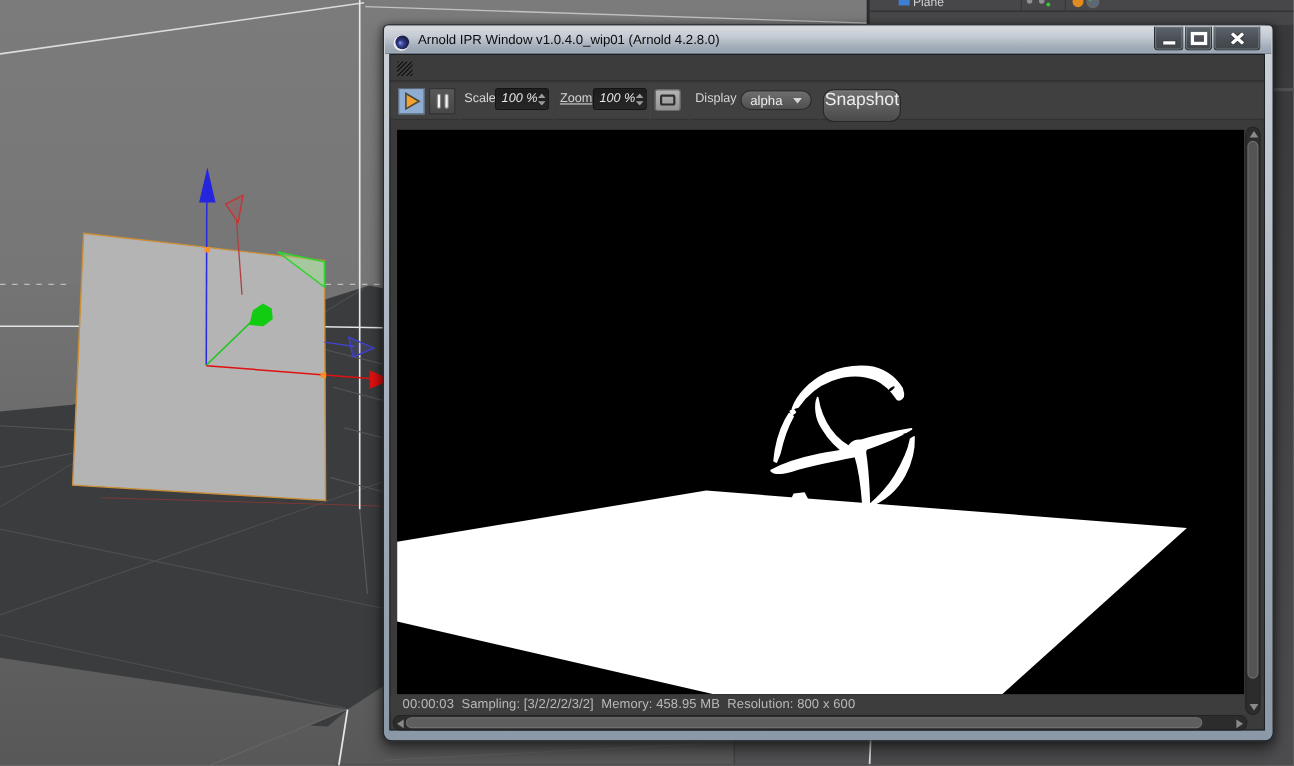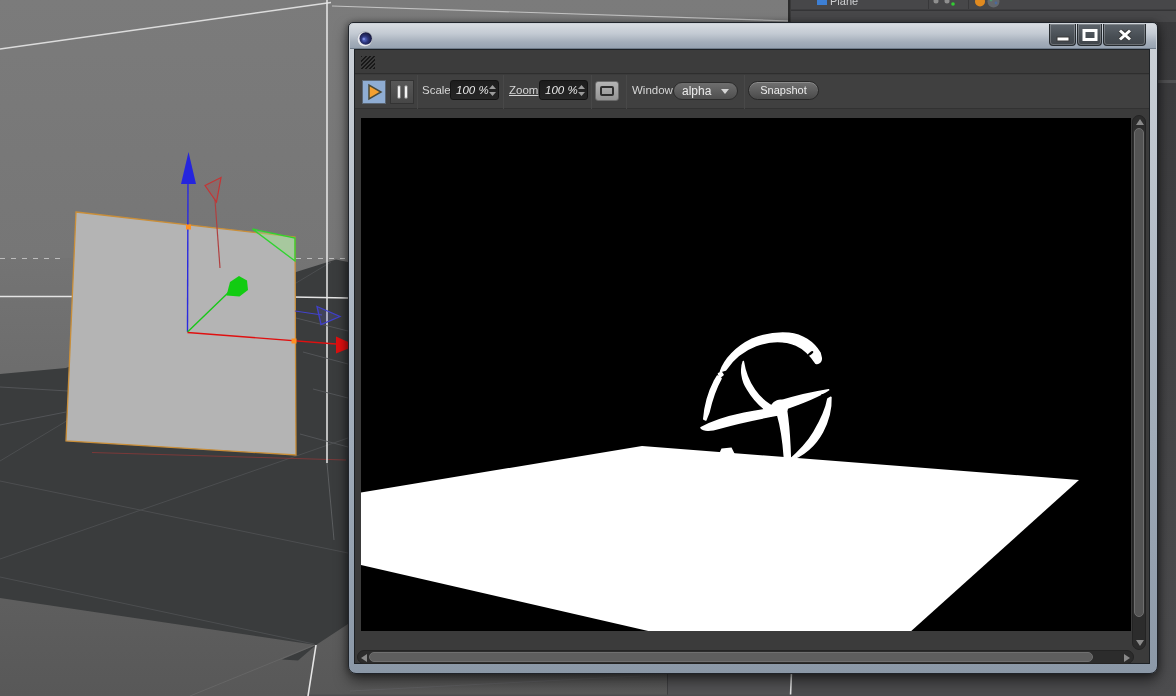--- a/index.html
+++ b/index.html
@@ -34,23 +34,23 @@
   #playbtn { position:absolute; left:7px; top:5px; width:24px; height:24px; background:#8fadd3; border:1px solid #5b6673; }
   #pausebtn { position:absolute; left:35px; top:5px; width:24px; height:24px; background:linear-gradient(#585858,#474747); border:1px solid #333; }
   .pbar { position:absolute; top:4px; width:4px; height:14px; background:#f4f4f4; border:1px solid #808080; border-radius:2px; }
   .tlabel { position:absolute; top:9px; font-size:11.5px; color:#d5d5d5; }
   .tfield { position:absolute; top:5px; width:49px; height:20px; background:linear-gradient(#1d1d1d,#262626); border:1px solid #141414; border-radius:3px; color:#e8e8e8; font-size:11.5px; line-height:18px; padding-left:5px;font-style:italic; }
   .spin { position:absolute; right:2px; top:4px; width:7px; height:11px; }
   #monbtn { position:absolute; left:240px; top:6px; width:24px; height:20px; background:linear-gradient(#b4b4b4,#949494); border:1px solid #6a6a6a; border-radius:3px; }
   #monbtn div { position:absolute; left:4px; top:4px; width:14px; height:10px; border:2px solid #2e2e2e; border-radius:2px; }
   #dd { position:absolute; left:318px; top:7px; width:65px; height:18px; background:linear-gradient(#6e6e6e,#4f4f4f); border:1px solid #2c2c2c; border-radius:9px; color:#ececec; font-size:12px; line-height:16px; padding-left:8px; }
   #dd .arr { position:absolute; right:8px; top:6px; width:0; height:0; border-left:4.5px solid transparent; border-right:4.5px solid transparent; border-top:5.5px solid #d6d6d6; }
-  #snapbtn { position:absolute; left:393px; top:6px; width:71px; height:19px; border-radius:10px;
+  #snapbtn { position:absolute; left:393px; top:6px; width:71px; height:30px; border-radius:10px;
     background:linear-gradient(#717171,#4a4a4a); border:1px solid #282828; box-shadow:inset 0 1px 0 rgba(255,255,255,.2);
-    color:#ececec; font-size:11px; text-align:center; line-height:17px; }
+    color:#ececec; font-size:16px; text-align:center; line-height:17px; }
   #render { position:absolute; left:6px; top:68px; width:770px; height:513px; background:#000; }
   #statusbar { position:absolute; left:0; top:582px; right:0; height:17px; background:#3d3d3d; font-size:11.8px; color:#b9b9b9; line-height:17px; padding-left:11px; letter-spacing:0.1px; white-space:pre; }
   
   #vsb { position:absolute; right:3px; top:65px; width:14px; height:535px; background:#2c2c2c; border:1px solid #242424; border-radius:7px; }
   #vsb .thumb { position:absolute; left:1px; top:12px; width:10px; height:489px; background:#545454; border:1px solid #6e6e6e; border-radius:6px; }
   #hsb { position:absolute; left:2px; top:600px; width:777px; height:14px; background:#2c2c2c; border:1px solid #242424; border-radius:7px; }
   #hsb .thumb { position:absolute; left:11px; top:1px; width:724px; height:10px; background:#5e5e5e; border:1px solid #707070; border-radius:6px; }
   .sbarr { position:absolute; width:0; height:0; }
 </style>
 </head>
@@ -165,20 +165,21 @@
 
   <div id="win">
     <div id="titlebar">
       <svg id="c4dicon" width="16" height="16">
         <circle cx="8" cy="8" r="7.7" fill="#a8adb8"></circle>
         <circle cx="7.8" cy="8.1" r="7.2" fill="#e9ebef"></circle>
         <circle cx="8.7" cy="7.5" r="6.2" fill="url(#c4dg)"></circle>
         <circle cx="7.2" cy="8.5" r="2.2" fill="#4a5ab4" opacity="0.6"></circle>
         <circle cx="6.8" cy="8" r="1.2" fill="#7f8cdc" opacity="0.95"></circle>
       </svg>
+      <div id="titletext">Arnold IPR Window v1.0.4.0_wip01 (Arnold 4.2.8.0)</div>
       <div id="btns">
         <div class="wbtn" style="width:27px;">
           <svg width="14" height="14">
               <rect x="1" y="9" width="12" height="4" fill="#fff" stroke="#3a3a3a" stroke-width="1"></rect>
             </svg>
         </div>
         <div class="wbtn" style="width:25px;">
           <svg width="16" height="13">
               <rect x="1.5" y="1.5" width="13" height="10" fill="none" stroke="#3a3a3a" stroke-width="1"></rect>
               <rect x="2" y="2" width="12" height="9" fill="none" stroke="#fff" stroke-width="3"></rect>
@@ -218,21 +219,21 @@
               <polygon points="3.5,0 7,4 0,4" fill="#9b9b9b"></polygon>
               <polygon points="3.5,11 7,7 0,7" fill="#9b9b9b"></polygon>
             </svg>
         </div>
         <div class="sep" style="left:148px;"></div>
         <div id="monbtn">
             <div></div>
           </div>
         <div class="sep" style="left:236px;"></div>
         <div class="sep" style="left:271px;"></div>
-        <div class="tlabel" style="left:277px;">Window</div>
+        <div class="tlabel" style="left:277px;">Display</div>
         <div id="dd">alpha<div class="arr"></div></div>
         <div class="sep" style="left:389px;"></div>
         <div id="snapbtn">Snapshot</div>
       </div>
       <div id="render">
         <svg width="770" height="513" viewBox="360 116 770 513">
           <polygon points="360,490.5 641,444 1078,478 908,631 656,631 360,563" fill="#fff"></polygon>
           <path d="M717.5,453 L720.5,446.6 L730.5,445.4 L734,452.4 Z" fill="#fff"></path>
           <g fill="#fff" stroke="#fff" stroke-width="1.6" stroke-linejoin="round">
 
@@ -250,20 +251,21 @@
             <path d="M700,425.8 C711.5,419.3 727,414.6 743,411.3 C754,409 766,407.2 773.5,406.2 L776.5,413 C759.5,416.2 737,420.8 719,426 C710.5,428.5 703,429.3 700,425.8 Z"></path>
 
             <path d="M774.5,406 L785.5,408.3 C787.2,419.5 788.3,433 788.8,444 L789.3,456.5 L783.5,456.2 C782.5,442 780,424 776.5,412.3 Z"></path>
 
             <path d="M829.9,395.3 C830.3,407 827.2,419 821.5,430 C814.5,443 802.5,453.8 787.3,459 C796.8,451 806.3,441.5 812.8,430.5 C819.3,419.5 825,408 826.9,397 Z"></path>
           </g>
           <ellipse cx="809.5" cy="351.5" rx="3.4" ry="1.2" fill="#000" transform="rotate(-38 809.5 351.5)"></ellipse>
           <path d="M820.5,393.6 L832,391.6" stroke="#000" stroke-width="2.6" fill="none"></path>
         </svg>
       </div>
+      <div id="statusbar">00:00:03  Sampling: [3/2/2/2/3/2]  Memory: 458.95 MB  Resolution: 800 x 600</div>
       <div id="vsb">
         <div class="thumb"></div>
         <div class="sbarr" style="left:3px; top:3px; border-left:4px solid transparent; border-right:4px solid transparent; border-bottom:6px solid #8a8a8a;"></div>
         <div class="sbarr" style="left:3px; bottom:3px; border-left:4px solid transparent; border-right:4px solid transparent; border-top:6px solid #8a8a8a;"></div>
       </div>
       <div id="hsb">
         <div class="thumb"></div>
         <div class="sbarr" style="left:3px; top:3px; border-top:4px solid transparent; border-bottom:4px solid transparent; border-right:6px solid #8a8a8a;"></div>
         <div class="sbarr" style="right:3px; top:3px; border-top:4px solid transparent; border-bottom:4px solid transparent; border-left:6px solid #8a8a8a;"></div>
       </div>

